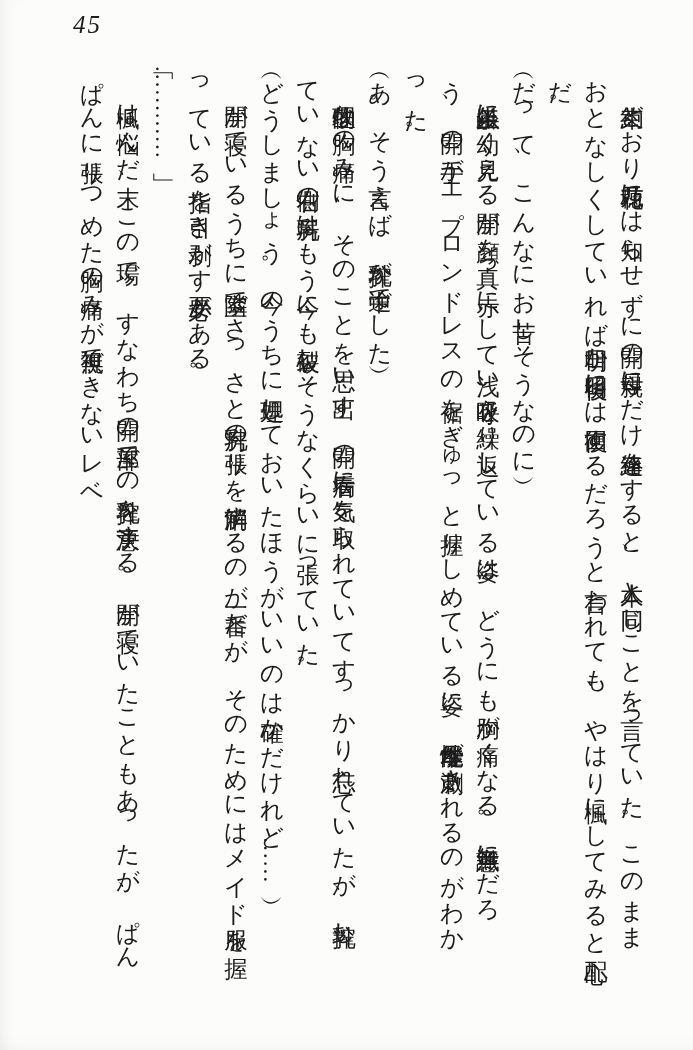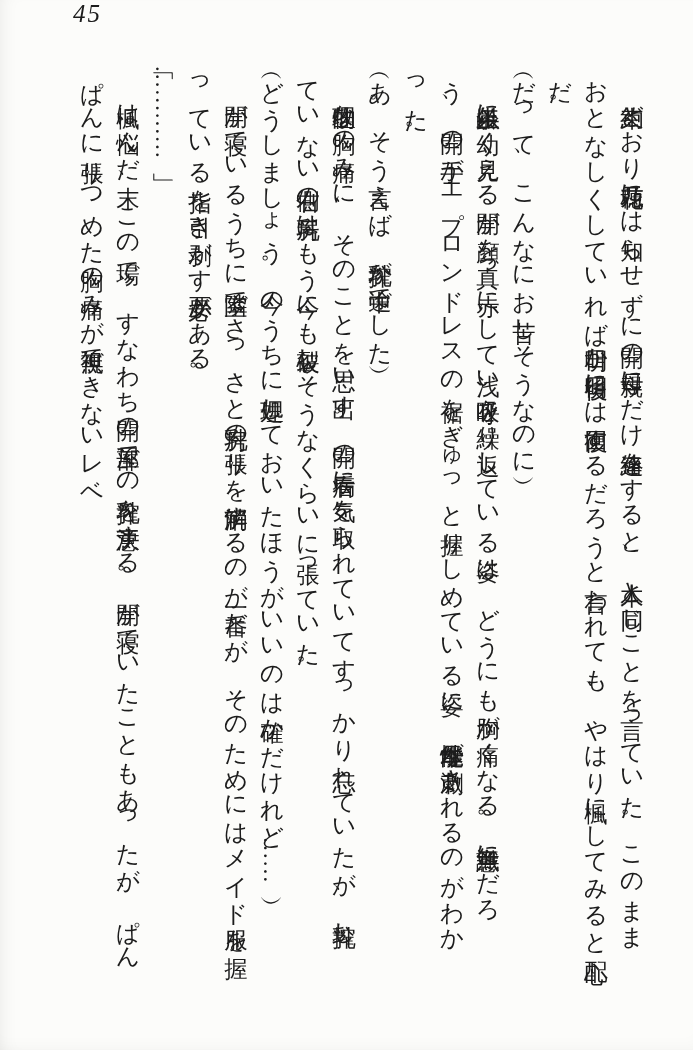--- a/index.html
+++ b/index.html
@@ -15,21 +15,21 @@
     width: 693px;
     height: 1050px;
     background: var(--paper-color, #fcfcfa);
     box-shadow: inset 14px 0 20px -16px rgba(0,0,0,0.10),
                 inset 0 -14px 22px -18px rgba(0,0,0,0.06);
     font-family: "Liberation Serif", "DejaVu Serif", serif;
   }
   .page-number {
     position: absolute;
     left: 73px;
-    top: 0;
+    top: 11px;
     font-size: 25px;
     font-style: italic;
     letter-spacing: 2px;
     color: var(--text-color, #1c1c1c);
   }
   .text-block {
     position: absolute;
     top: 65px;
     right: 43px;
     height: 895px;

